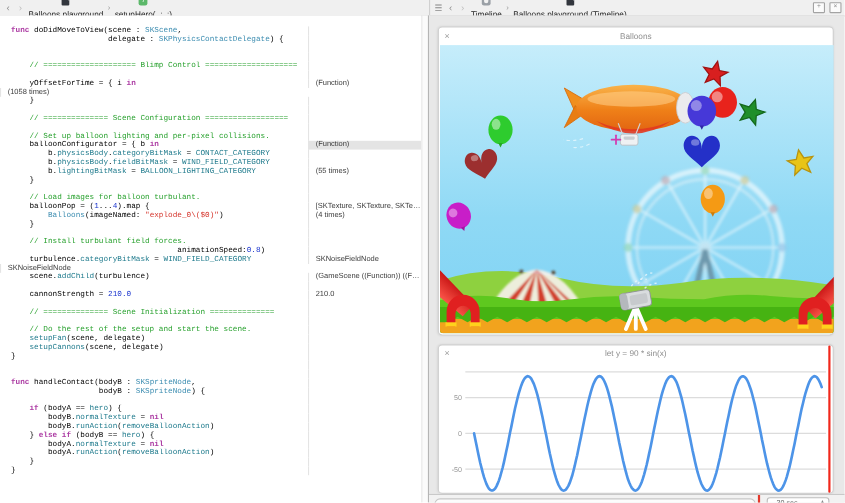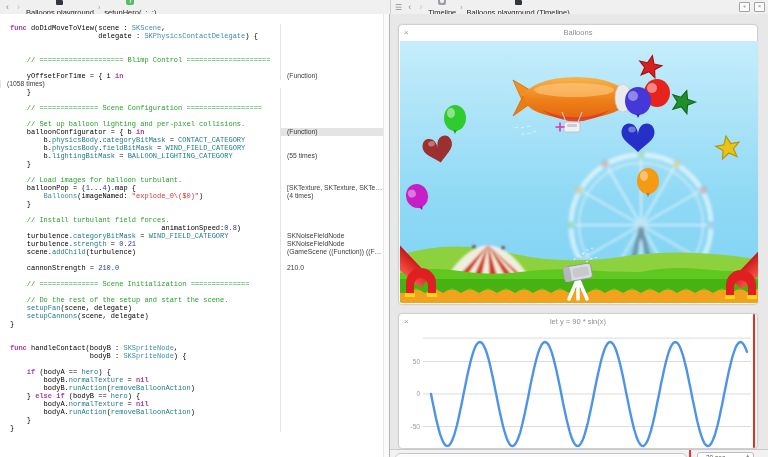--- a/index.html
+++ b/index.html
@@ -207,21 +207,20 @@
         </div>
         <div class="row">
           <div class="code"><span class="sg-p">                                    animationSpeed:</span><span class="sg-n">0.8</span><span class="sg-p">)</span></div>
           <div class="res"></div>
         </div>
         <div class="row">
           <div class="code"><span class="sg-p">    turbulence.</span><span class="sg-m">categoryBitMask</span><span class="sg-p"> = </span><span class="sg-m">WIND_FIELD_CATEGORY</span></div>
           <div class="res">SKNoiseFieldNode</div>
         </div>
         <div class="row">
-          <div class="code"><span class="sg-p">    turbulence.</span><span class="sg-m">strength</span><span class="sg-p"> = </span><span class="sg-n">0.21</span></div>
           <div class="res">SKNoiseFieldNode</div>
         </div>
         <div class="row">
           <div class="code"><span class="sg-p">    scene.</span><span class="sg-m">addChild</span><span class="sg-p">(turbulence)</span></div>
           <div class="res">(GameScene ((Function)) ((F…</div>
         </div>
         <div class="row">
           <div class="code"></div>
           <div class="res"></div>
         </div>

